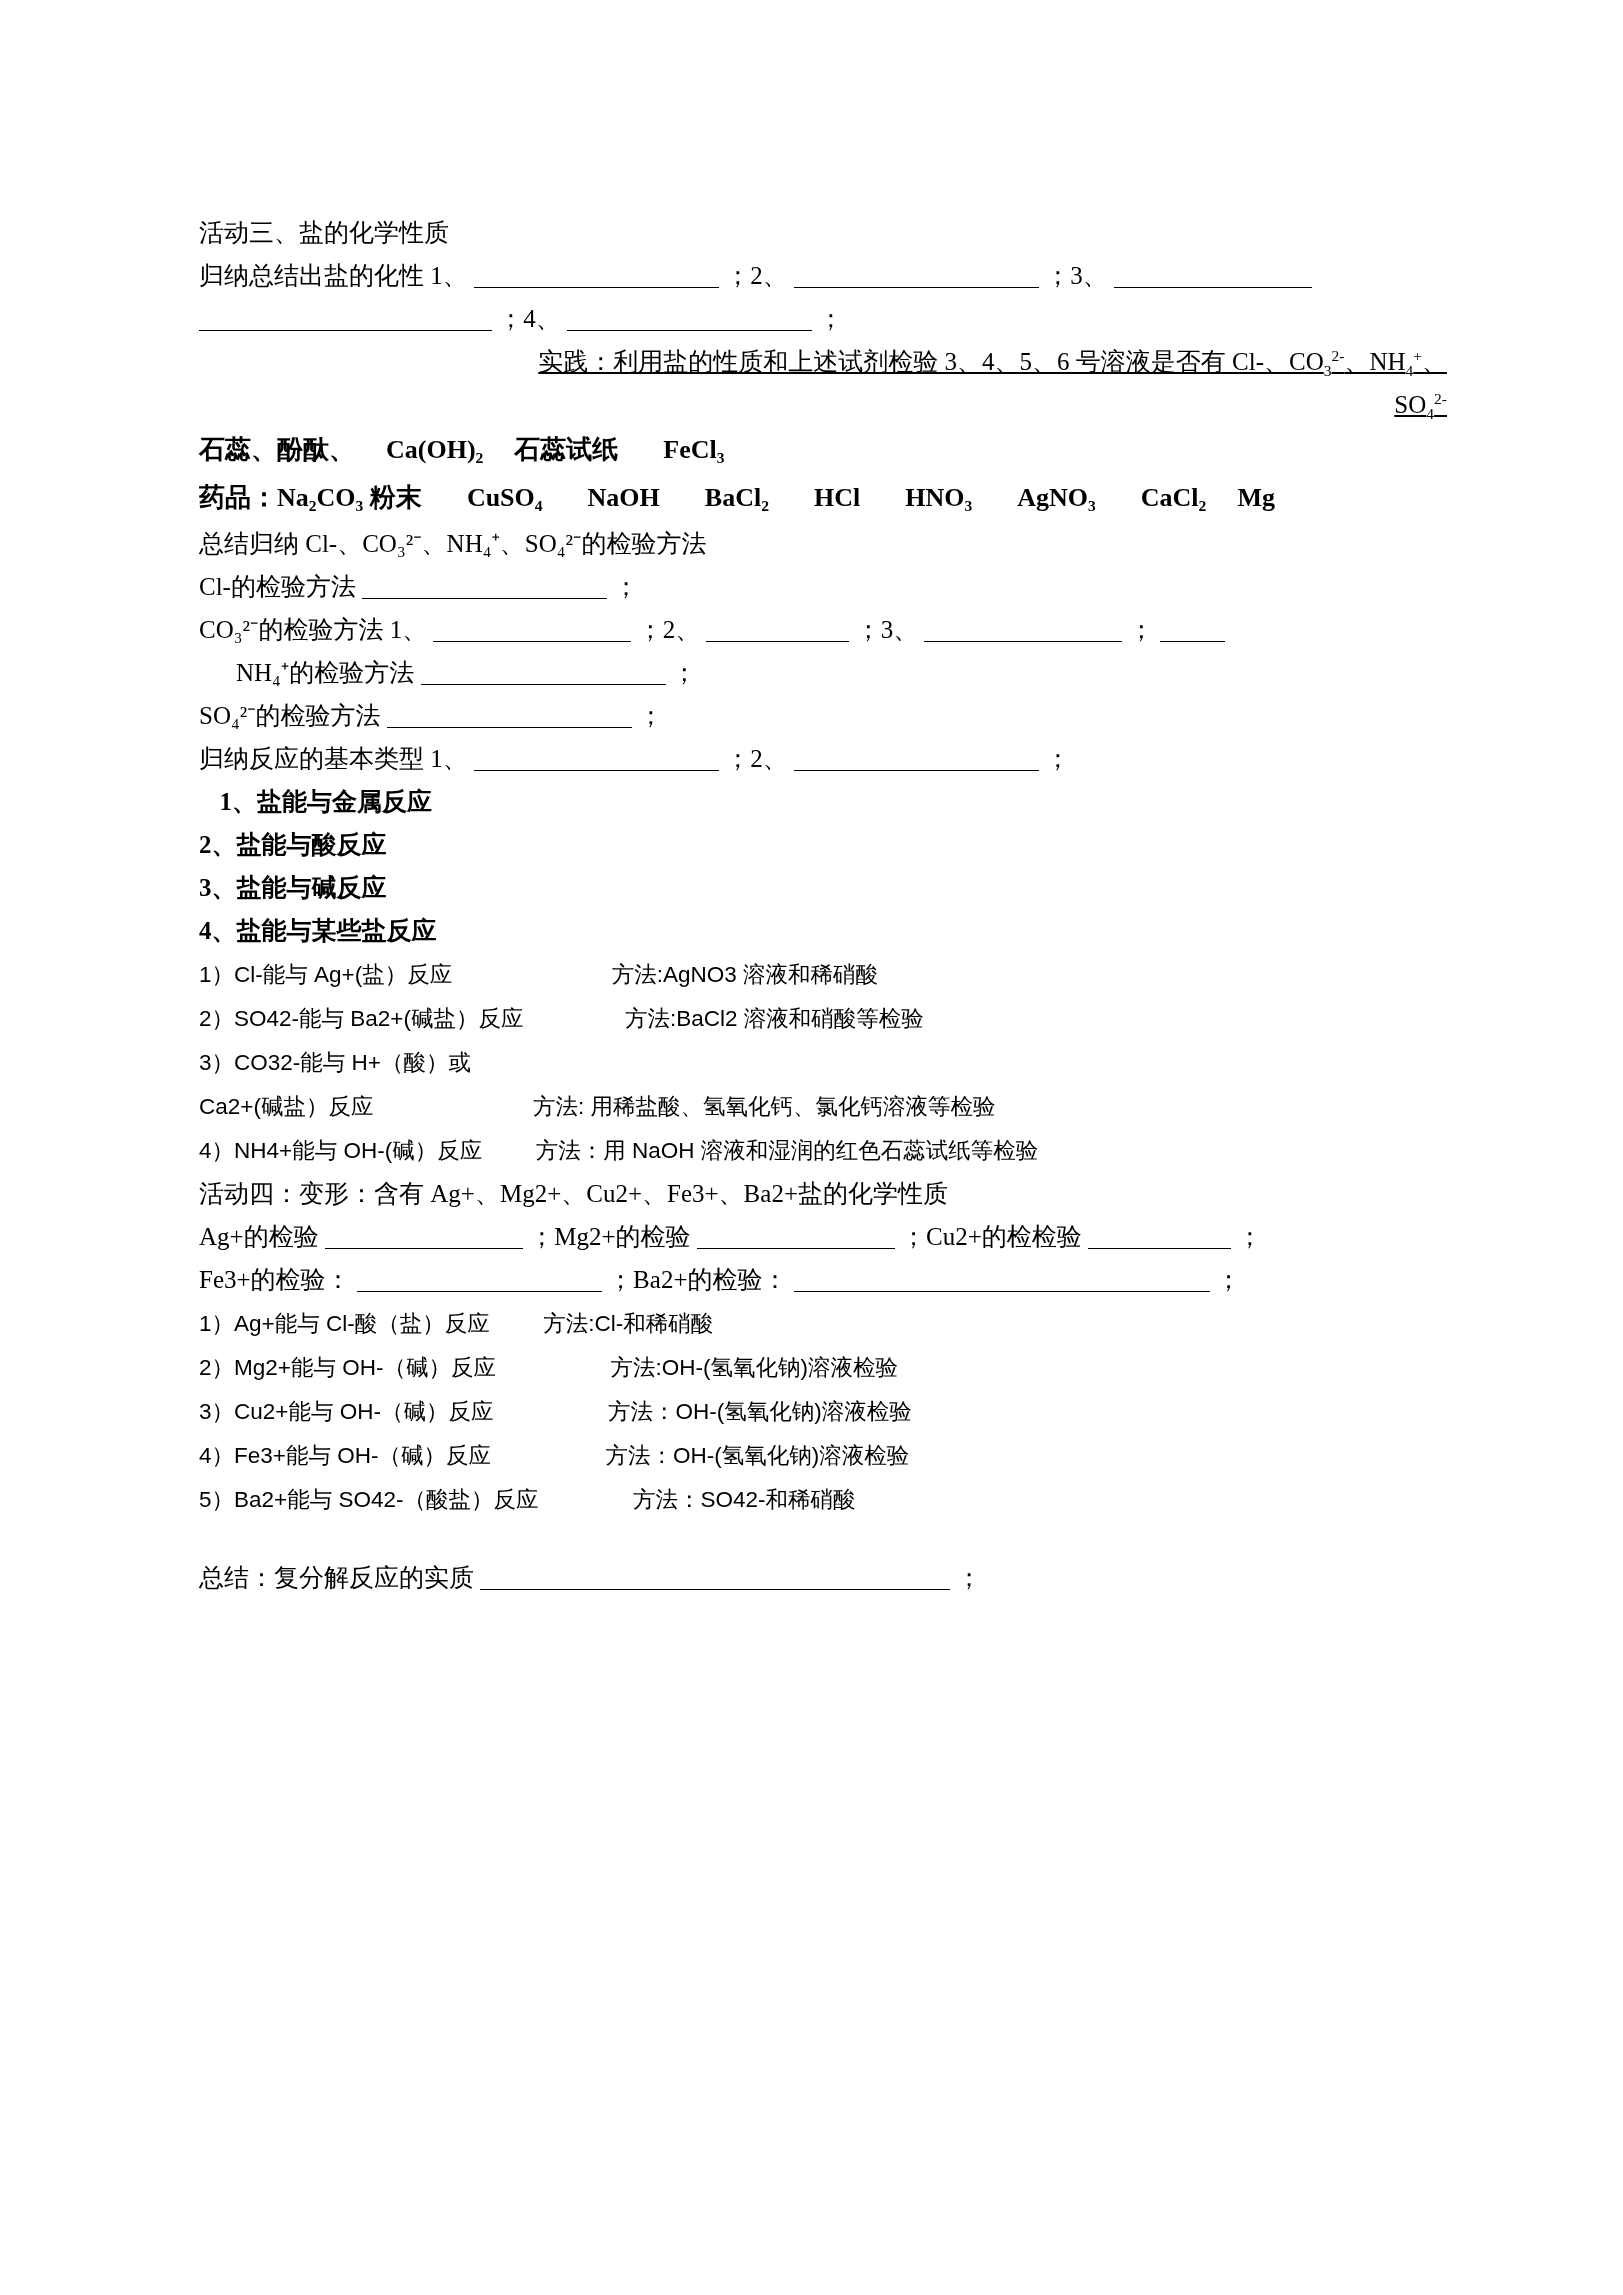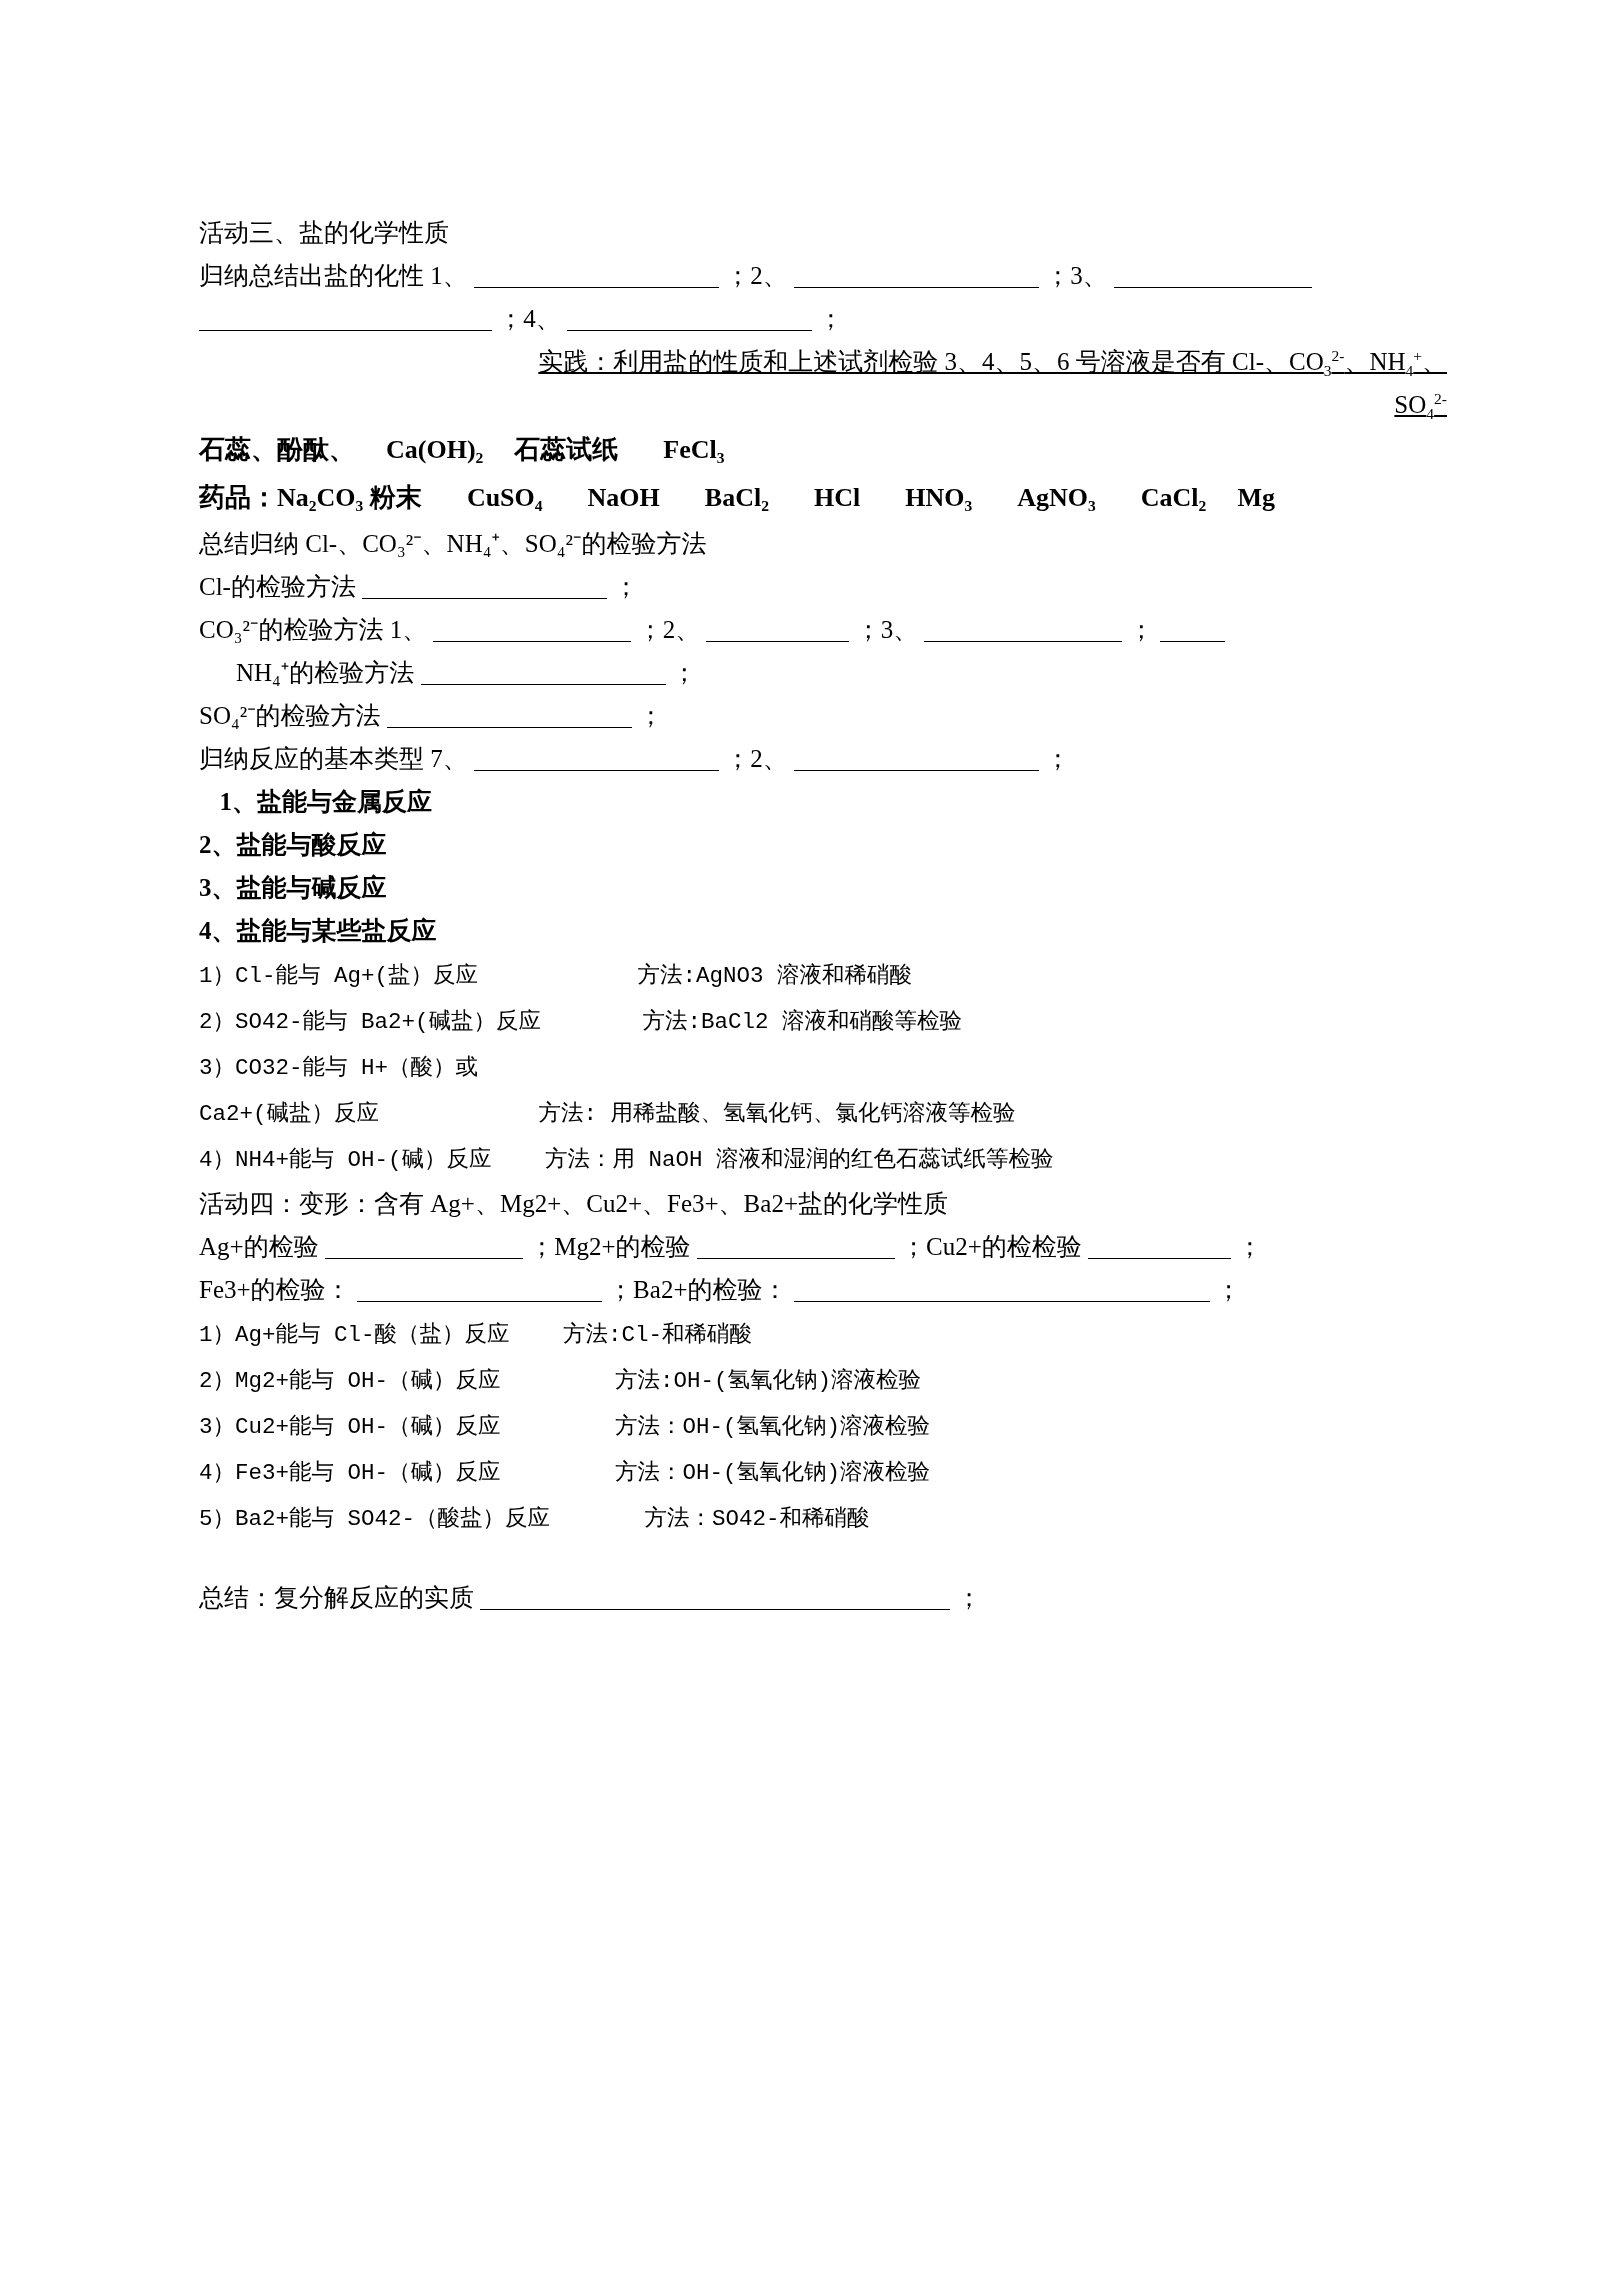--- a/index.html
+++ b/index.html
@@ -37,21 +37,21 @@
     height:23px;
     vertical-align:-4.1px;
   }
   .b-md { width:143px; }
   .b-lg { width:198px; }
   .b-xl { width:245px; }
   .b-xxl { width:293px; }
   .b-wide { width:416px; }
   .b-tiny { width:65px; }
   .mono {
-    font-family:Liberation Mono, monospace;
+    font-family:Liberation Sans, sans-serif;
     font-size:22.5px;
   }
   .indent1 { padding-left:20.5px; }
   .indent2 { padding-left:37px; }
   .gap-top { margin-top:35px; }
   .pharm {
     font-weight:bold;
     font-size:26px;
     line-height:48px;
   }
@@ -133,21 +133,21 @@
       <span>；</span>
     </div>
 
     <div class="line">
       <span>SO₄²⁻的检验方法</span>
       <span class="blank b-xl"></span>
       <span>；</span>
     </div>
 
     <div class="line">
-      <span>归纳反应的基本类型 7、</span>
+      <span>归纳反应的基本类型 1、</span>
       <span class="blank b-xl"></span>
       <span>；2、</span>
       <span class="blank b-xl"></span>
       <span>；</span>
     </div>
 
     <div class="line bold indent1">
       <span>1、盐能与金属反应</span>
     </div>
     <div class="line bold">

